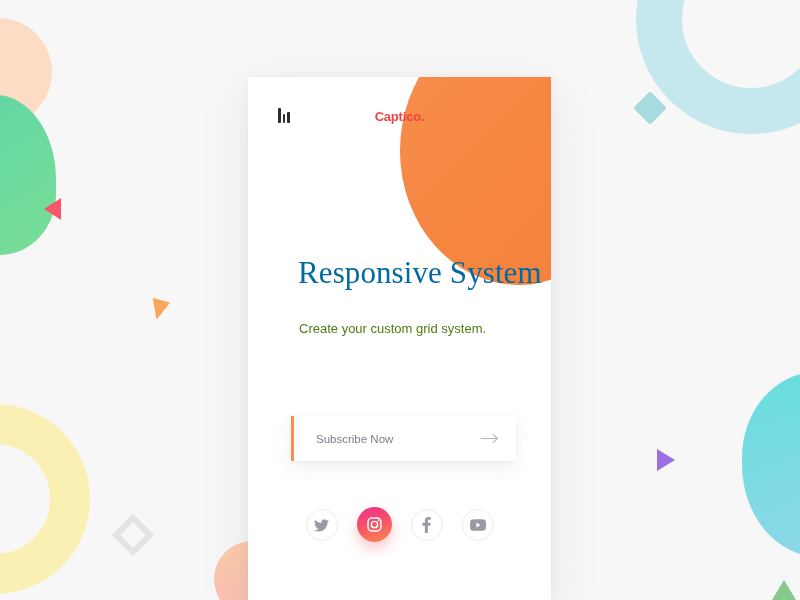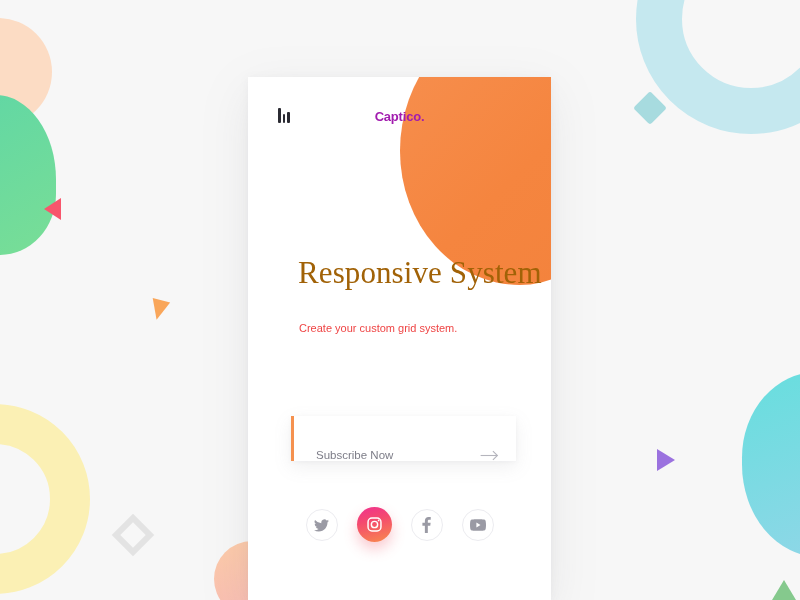--- a/index.html
+++ b/index.html
@@ -209,58 +209,58 @@
   .menu-icon i:nth-child(3) { height: 11px; }
 
   .brand {
     position: absolute;
     left: 0; right: 0;
     bottom: -1px;
     text-align: center;
     font-size: 13px;
     font-weight: bold;
     letter-spacing: -0.2px;
-    color: #a21caf;
+    color: #ef4444;
   }
 
   
   .headline {
     position: absolute;
     top: 178px;
     left: 50px;
     font-family: "Liberation Serif", serif;
     font-size: 31px;
     font-weight: normal;
-    color: #a16207;
+    color: #0369a1;
     letter-spacing: 0.1px;
     white-space: nowrap;
     z-index: 5;
   }
 
   .subcopy {
     position: absolute;
     top: 242px;
     left: 51px;
-    font-size: 11px;
+    font-size: 13px;
     line-height: 19px;
-    color: #ef4444;
+    color: #4d7c0f;
     z-index: 5;
   }
 
   
   .subscribe {
     position: absolute;
     top: 339px;
     left: 43px;
     width: 225px;
     height: 45px;
     background: #ffffff;
     border-left: 3px solid #f5914f;
     display: flex;
-    align-items: flex-end;
+    align-items: center;
     box-shadow: 0 6px 18px rgba(140,140,150,0.13),
                 0 1px 4px rgba(140,140,150,0.08);
     z-index: 6;
     cursor: text;
   }
 
   .subscribe-label {
     margin-left: 22px;
     font-size: 11.5px;
     color: #7d7d88;

